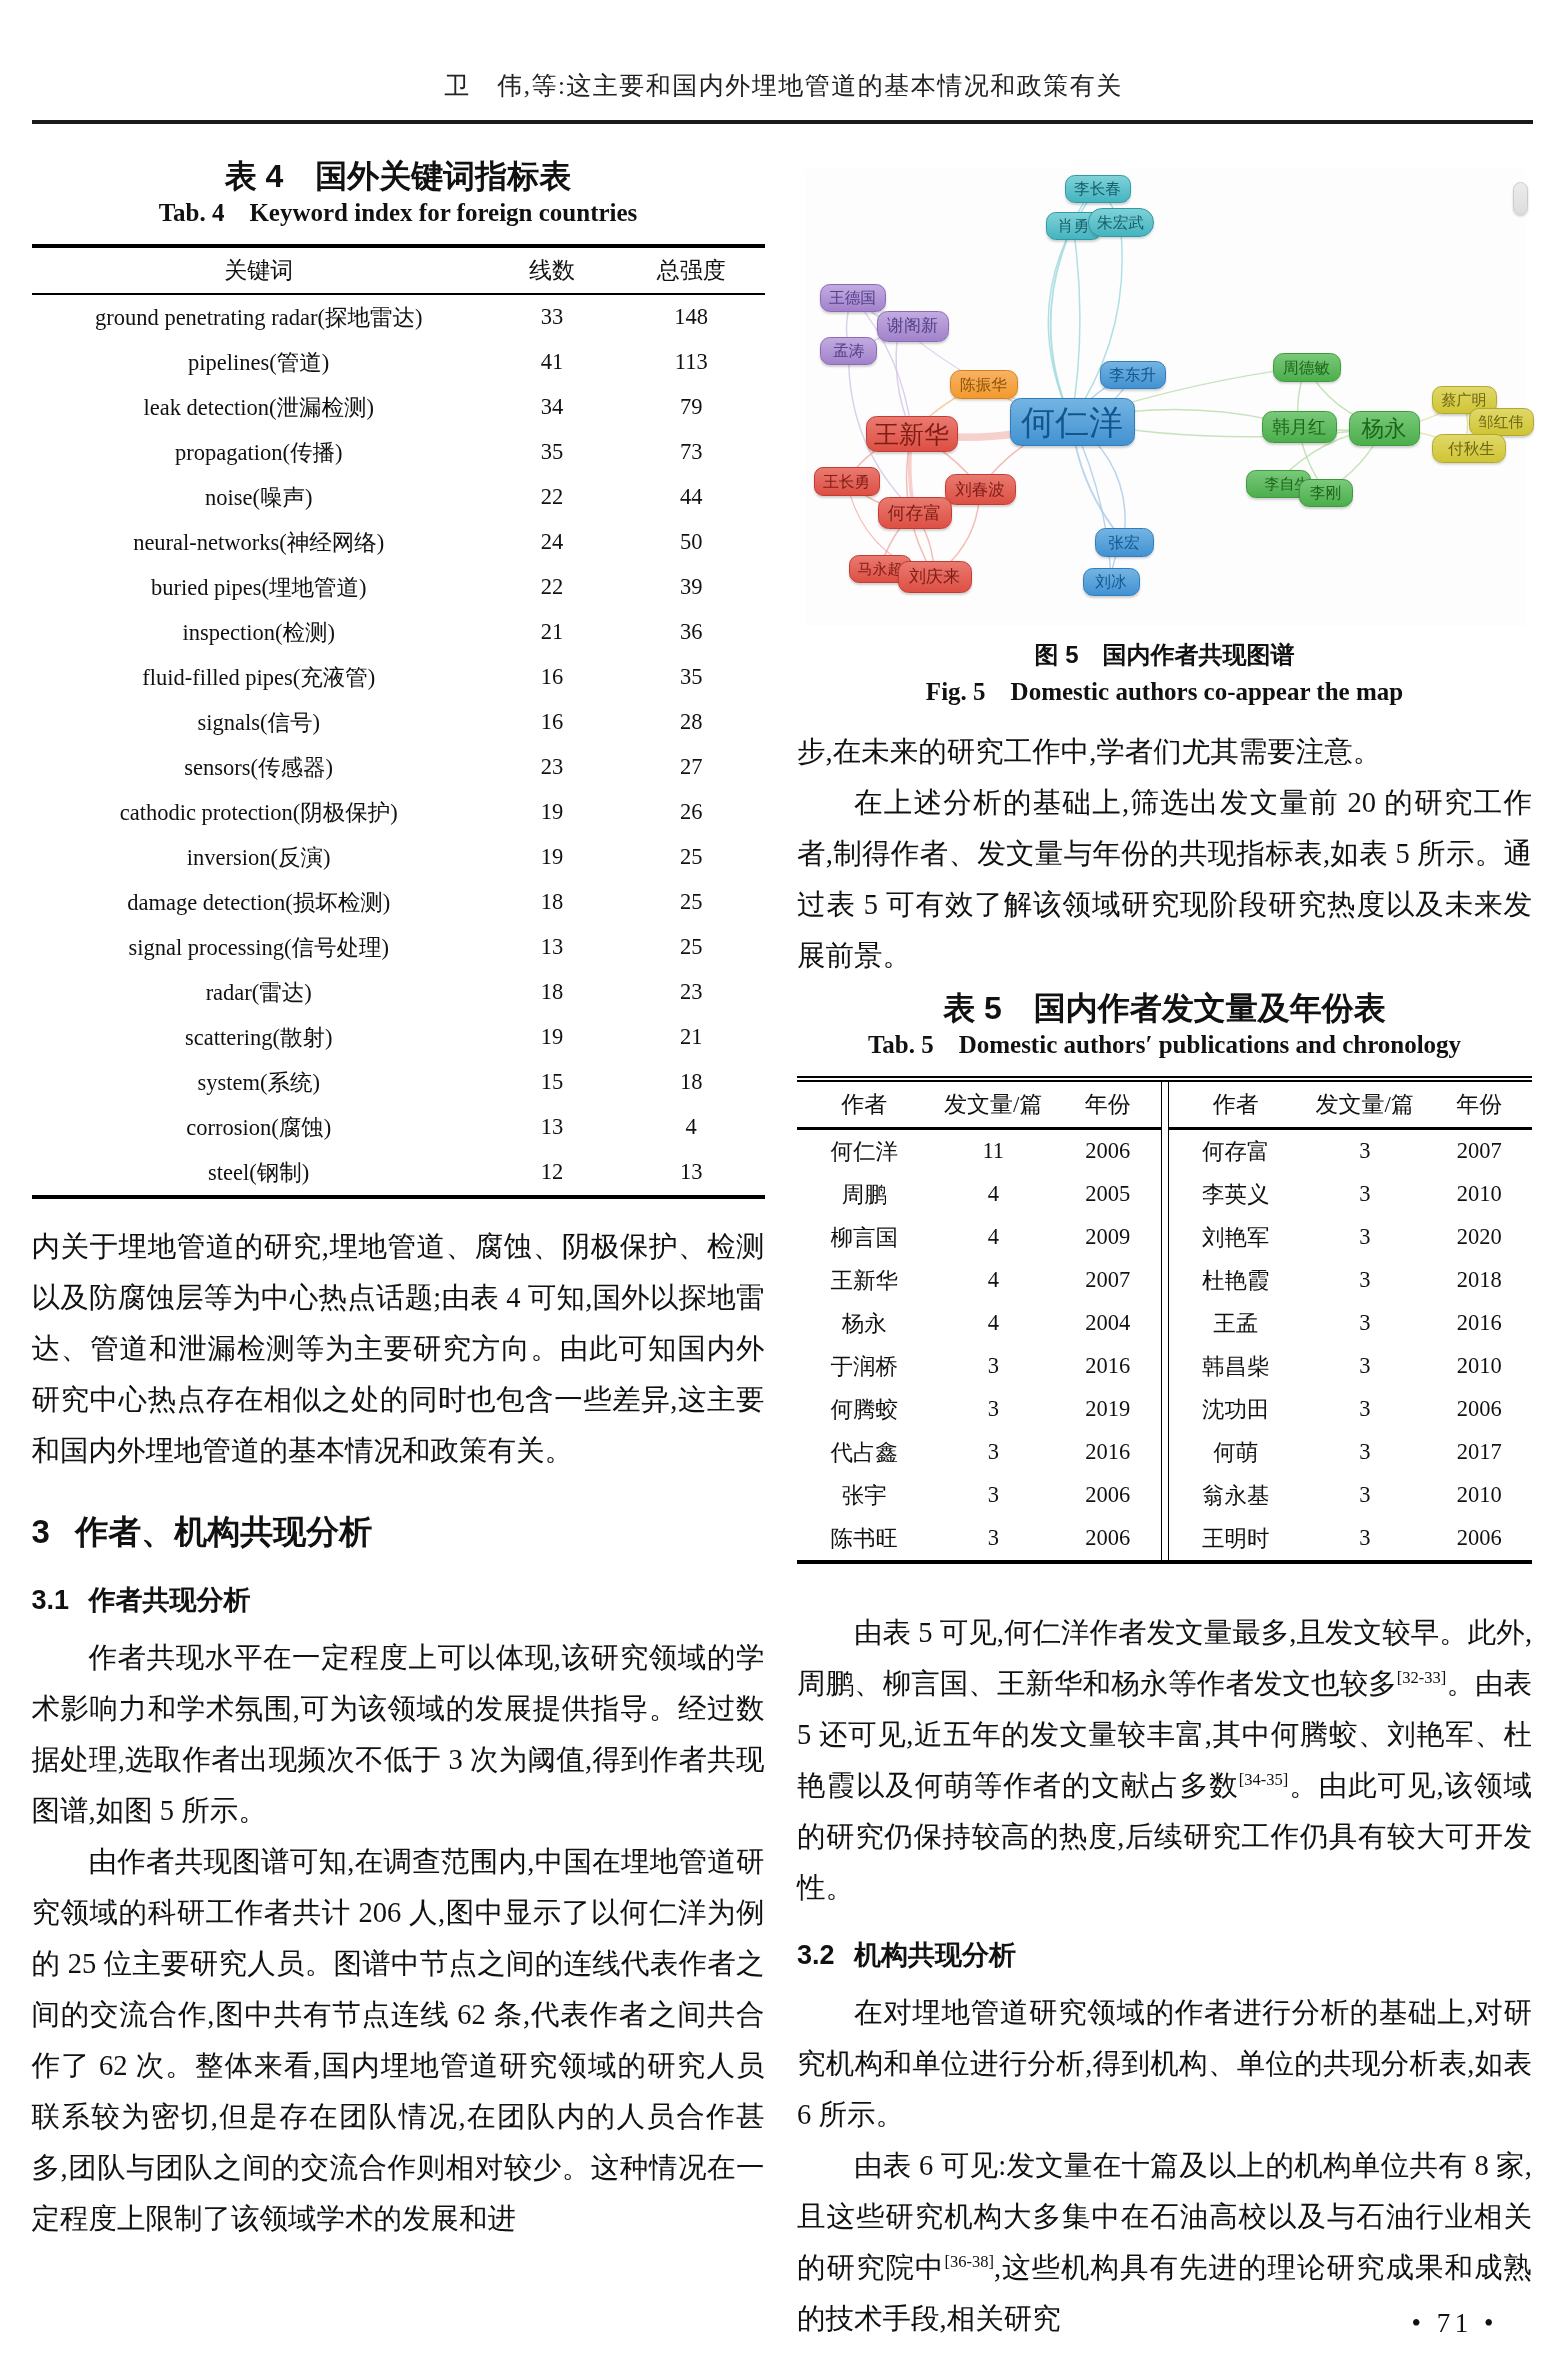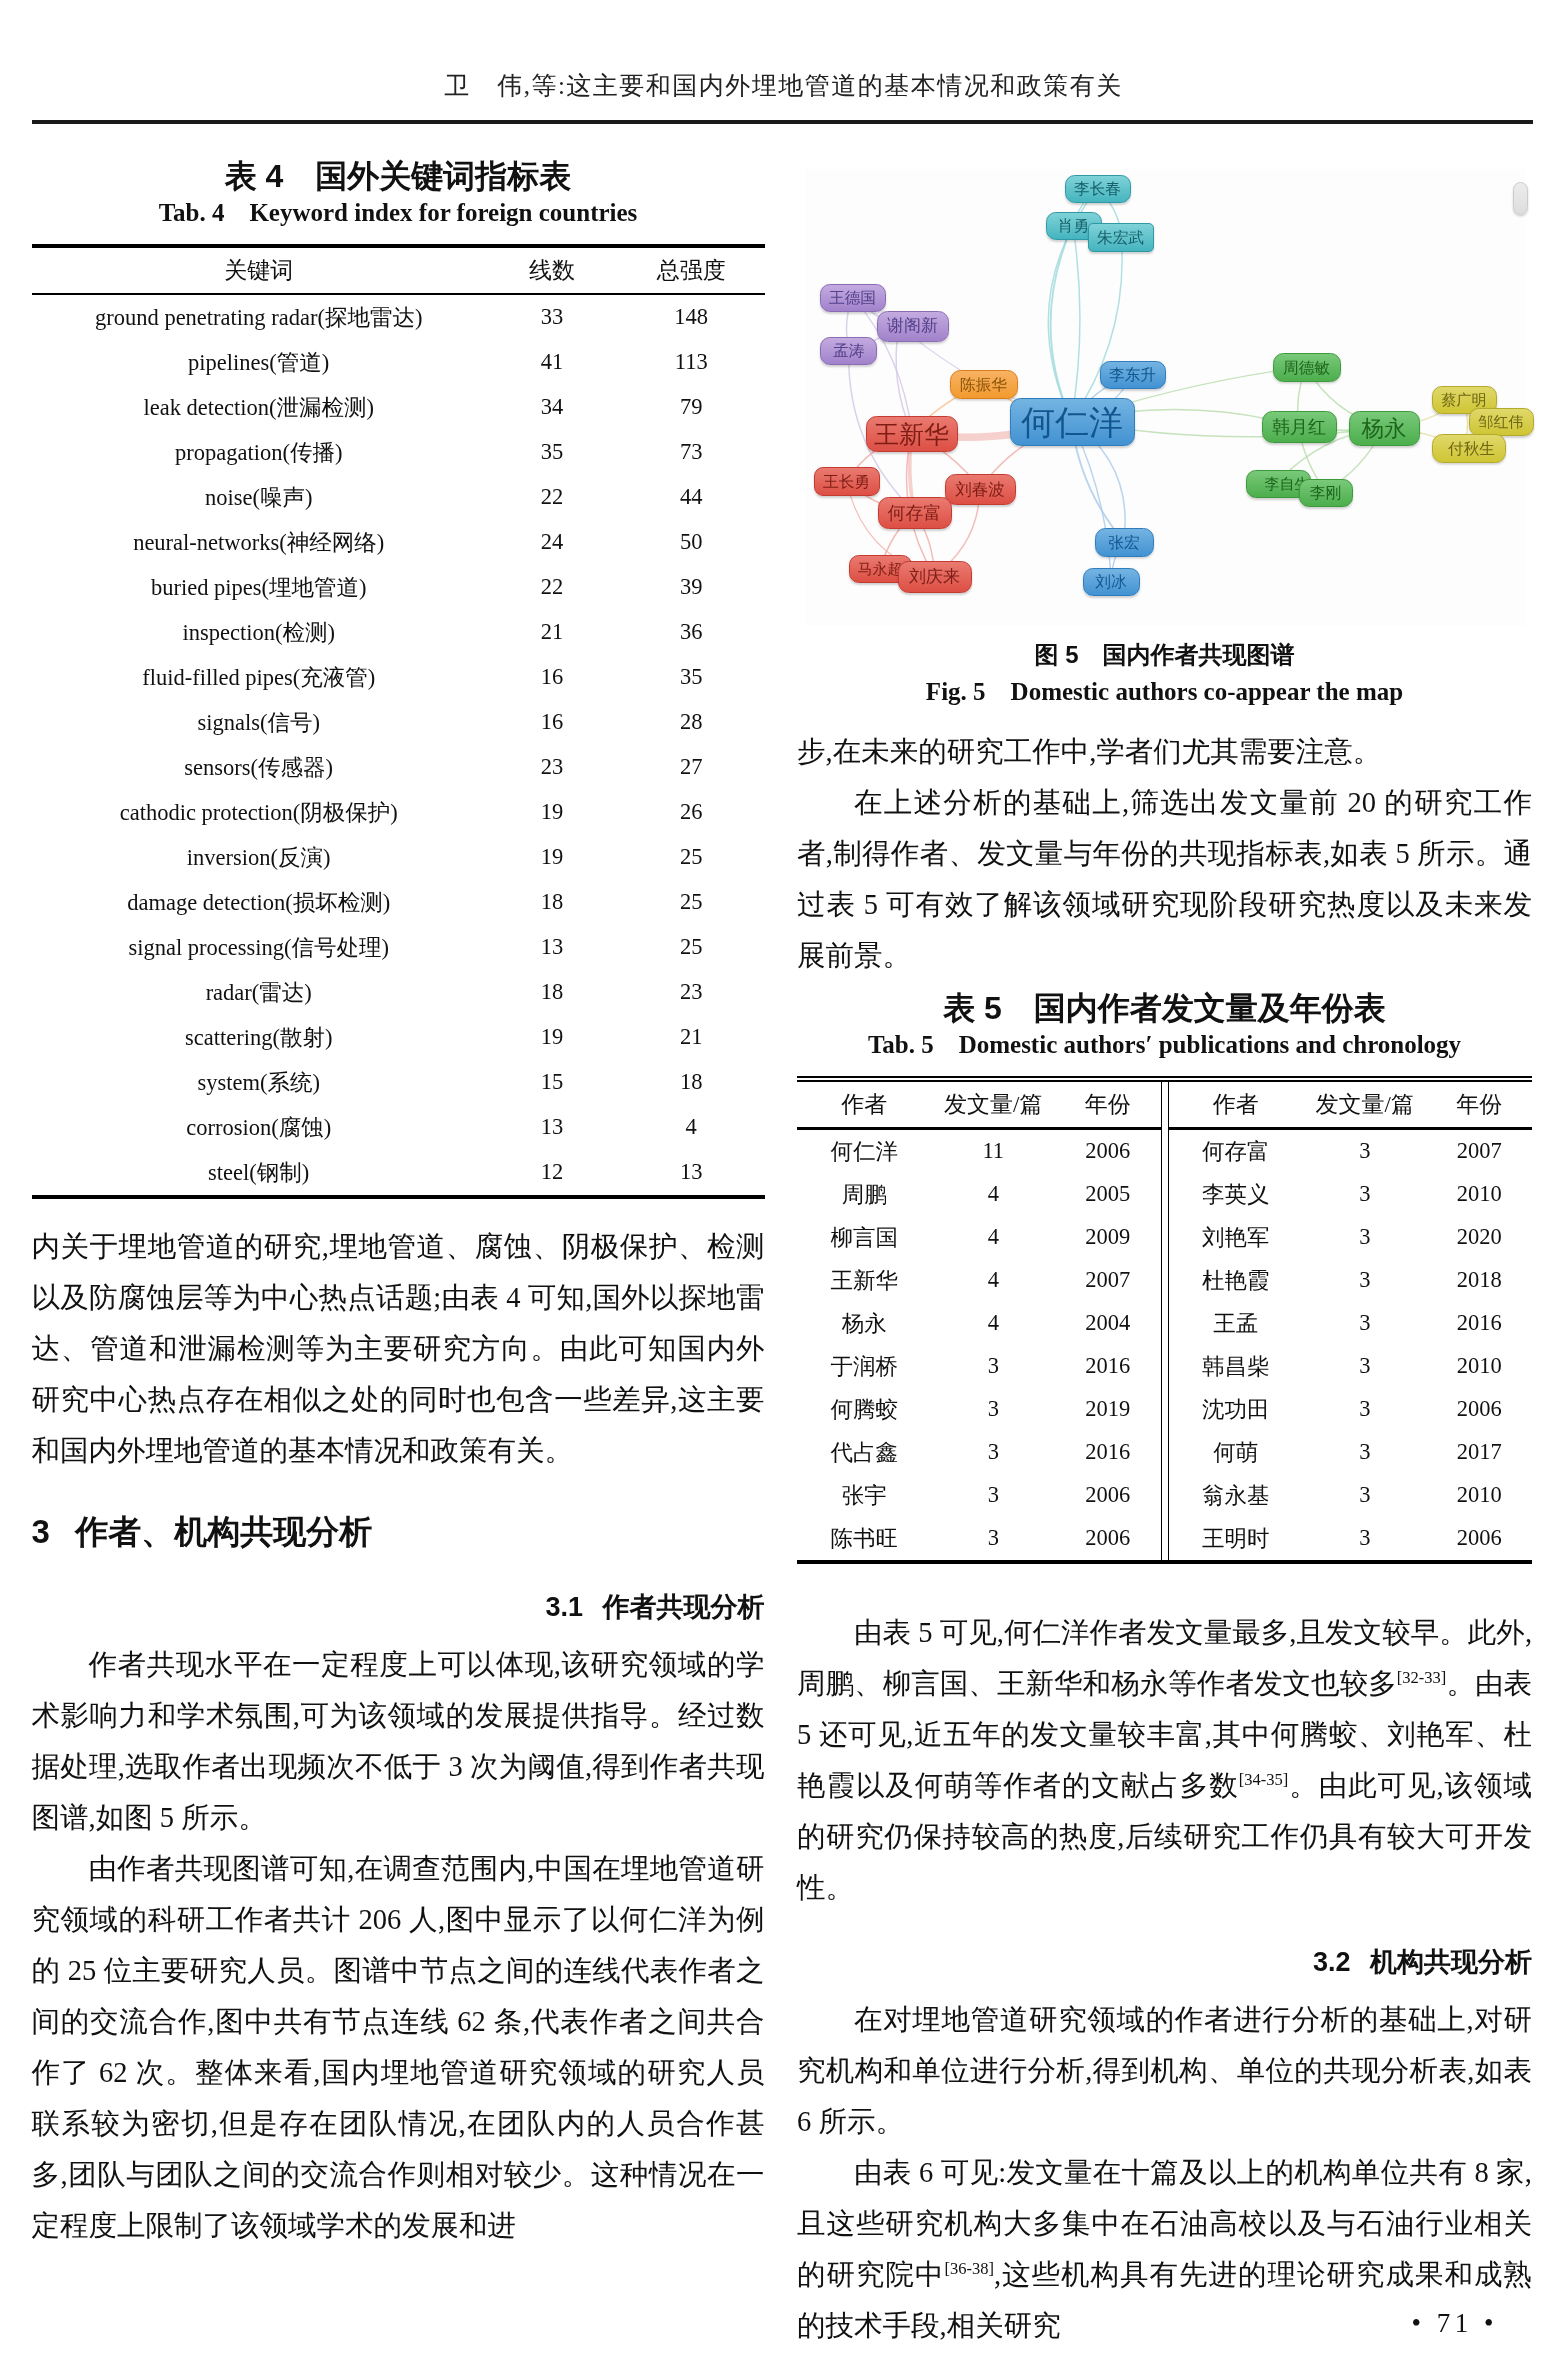--- a/index.html
+++ b/index.html
@@ -17,21 +17,21 @@
   .para{font-size:28.5px;line-height:51px;text-align:justify;margin:0;}
   .para.indent{text-indent:2em;}
   .para sup{font-size:58%;vertical-align:super;line-height:0;}
   .tbl-title-zh{font-family:"Liberation Sans","DejaVu Sans",sans-serif;font-weight:bold;
                 font-size:32px;text-align:center;line-height:34px;}
   .tbl-title-en{font-weight:bold;font-size:25px;text-align:center;line-height:40px;}
   .sec-h1{font-family:"Liberation Sans","DejaVu Sans",sans-serif;font-weight:bold;
           font-size:33px;line-height:52px;margin-top:30px;}
   .sec-h1 .num{margin-right:25.5px;}
   .sec-h2{font-family:"Liberation Sans","DejaVu Sans",sans-serif;font-weight:bold;
-          font-size:27px;line-height:40px;margin-top:29px;text-align:right;}
+          font-size:27px;line-height:40px;margin-top:22px;}
   .sec-h2 .num{margin-right:19.5px;}
   
   .t4{width:100%;border-collapse:collapse;margin-top:10.5px;
       border-top:4.5px solid #000;border-bottom:4.5px solid #000;}
   .t4 th{font-size:23px;font-weight:normal;height:43px;border-bottom:2.2px solid #000;}
   .t4 td{font-size:22.5px;text-align:center;height:43px;}
   .t4 .c-kw{width:62%;} .t4 .c-n1{width:18%;} .t4 .c-n2{width:20%;}
   
   .t5wrap{display:flex;margin-top:10.5px;border-top:6px double #000;border-bottom:4.5px solid #000;}
   .t5half{flex:1 1 0;}
@@ -242,21 +242,21 @@
           <path d="M668,264 Q507.9,284.35 355,336" fill="none" stroke="#b8dcab" stroke-width="1.5" stroke-opacity="0.8" stroke-linecap="round"></path>
           <path d="M772,345 Q830.7,341.9 878,307" fill="none" stroke="#e4dc9c" stroke-width="2" stroke-opacity="0.8" stroke-linecap="round"></path>
           <path d="M772,345 Q828.08,349.36 880,371" fill="none" stroke="#e4dc9c" stroke-width="2" stroke-opacity="0.8" stroke-linecap="round"></path>
           <path d="M878,307 Q899.52,327.5 928,336" fill="none" stroke="#e4dc9c" stroke-width="2" stroke-opacity="0.8" stroke-linecap="round"></path>
           <path d="M928,336 Q900.5,348.7 880,371" fill="none" stroke="#e4dc9c" stroke-width="2" stroke-opacity="0.8" stroke-linecap="round"></path>
           <path d="M878,307 Q888.6,338.7 880,371" fill="none" stroke="#e4dc9c" stroke-width="2" stroke-opacity="0.8" stroke-linecap="round"></path>
         </svg>
       <div>
           <div class="node" style="left: 260px; top: 6px; width: 64px; height: 25.5px; line-height: 25.5px; font-size: 15.7px; background: linear-gradient(rgb(127, 210, 216), rgb(69, 180, 191)); border: 1.5px solid rgb(47, 153, 166); color: rgb(23, 97, 107); border-radius: 9.8px;">李长春</div>
           <div class="node" style="left: 241px; top: 43px; width: 54px; height: 25.5px; line-height: 25.5px; font-size: 15.7px; background: linear-gradient(rgb(127, 210, 216), rgb(69, 180, 191)); border: 1.5px solid rgb(47, 153, 166); color: rgb(23, 97, 107); border-radius: 9.8px;">肖勇</div>
-          <div class="node" style="left: 283px; top: 54px; width: 64px; height: 27px; line-height: 27px; font-size: 15.7px; background: linear-gradient(rgb(127, 210, 216), rgb(69, 180, 191)); border: 1.5px solid rgb(47, 153, 166); color: rgb(23, 97, 107); border-radius: 5px;">朱宏武</div>
+          <div class="node" style="left: 283px; top: 39px; width: 64px; height: 27px; line-height: 27px; font-size: 15.7px; background: linear-gradient(rgb(127, 210, 216), rgb(69, 180, 191)); border: 1.5px solid rgb(47, 153, 166); color: rgb(23, 97, 107); border-radius: 14px;">朱宏武</div>
           <div class="node" style="left: 15px; top: 115px; width: 64px; height: 25.5px; line-height: 25.5px; font-size: 15.7px; background: linear-gradient(rgb(195, 171, 224), rgb(161, 130, 203)); border: 1.5px solid rgb(138, 108, 181); color: rgb(84, 65, 138); border-radius: 9.8px;">王德国</div>
           <div class="node" style="left: 72px; top: 142px; width: 70px; height: 28.5px; line-height: 28.5px; font-size: 17px; background: linear-gradient(rgb(195, 171, 224), rgb(161, 130, 203)); border: 1.5px solid rgb(138, 108, 181); color: rgb(84, 65, 138); border-radius: 10.5px;">谢阁新</div>
           <div class="node" style="left: 15.7px; top: 168px; width: 55px; height: 25.5px; line-height: 25.5px; font-size: 15.7px; background: linear-gradient(rgb(195, 171, 224), rgb(161, 130, 203)); border: 1.5px solid rgb(138, 108, 181); color: rgb(84, 65, 138); border-radius: 9.8px;">孟涛</div>
           <div class="node" style="left: 145px; top: 201px; width: 66px; height: 27px; line-height: 27px; font-size: 15.7px; background: linear-gradient(rgb(248, 178, 100), rgb(242, 154, 46)); border: 1.5px solid rgb(217, 127, 23); color: rgb(138, 82, 8); border-radius: 10.4px;">陈振华</div>
           <div class="node" style="left: 295px; top: 192px; width: 64px; height: 25.5px; line-height: 25.5px; font-size: 15.7px; background: linear-gradient(rgb(116, 180, 226), rgb(66, 146, 210)); border: 1.5px solid rgb(47, 125, 189); color: rgb(18, 86, 143); border-radius: 9.8px;">李东升</div>
           <div class="node" style="left: 205px; top: 229px; width: 123px; height: 46px; line-height: 46px; font-size: 34px; background: linear-gradient(rgb(116, 180, 226), rgb(66, 146, 210)); border: 1.5px solid rgb(47, 125, 189); color: rgb(18, 86, 143); border-radius: 10.5px;">何仁洋</div>
           <div class="node" style="left: 61px; top: 247px; width: 90px; height: 34px; line-height: 34px; font-size: 25px; background: linear-gradient(rgb(234, 122, 112), rgb(221, 79, 68)); border: 1.5px solid rgb(196, 59, 50); color: rgb(126, 29, 22); border-radius: 10.5px;">王新华</div>
           <div class="node" style="left: 9px; top: 298px; width: 64px; height: 27px; line-height: 27px; font-size: 15.7px; background: linear-gradient(rgb(234, 122, 112), rgb(221, 79, 68)); border: 1.5px solid rgb(196, 59, 50); color: rgb(126, 29, 22); border-radius: 9px;">王长勇</div>
           <div class="node" style="left: 140px; top: 305px; width: 69px; height: 28.5px; line-height: 28.5px; font-size: 16.5px; background: linear-gradient(rgb(234, 122, 112), rgb(221, 79, 68)); border: 1.5px solid rgb(196, 59, 50); color: rgb(126, 29, 22); border-radius: 10.5px;">刘春波</div>
           <div class="node" style="left: 73px; top: 328px; width: 72px; height: 30px; line-height: 30px; font-size: 18px; background: linear-gradient(rgb(234, 122, 112), rgb(221, 79, 68)); border: 1.5px solid rgb(196, 59, 50); color: rgb(126, 29, 22); border-radius: 10.5px;">何存富</div>

